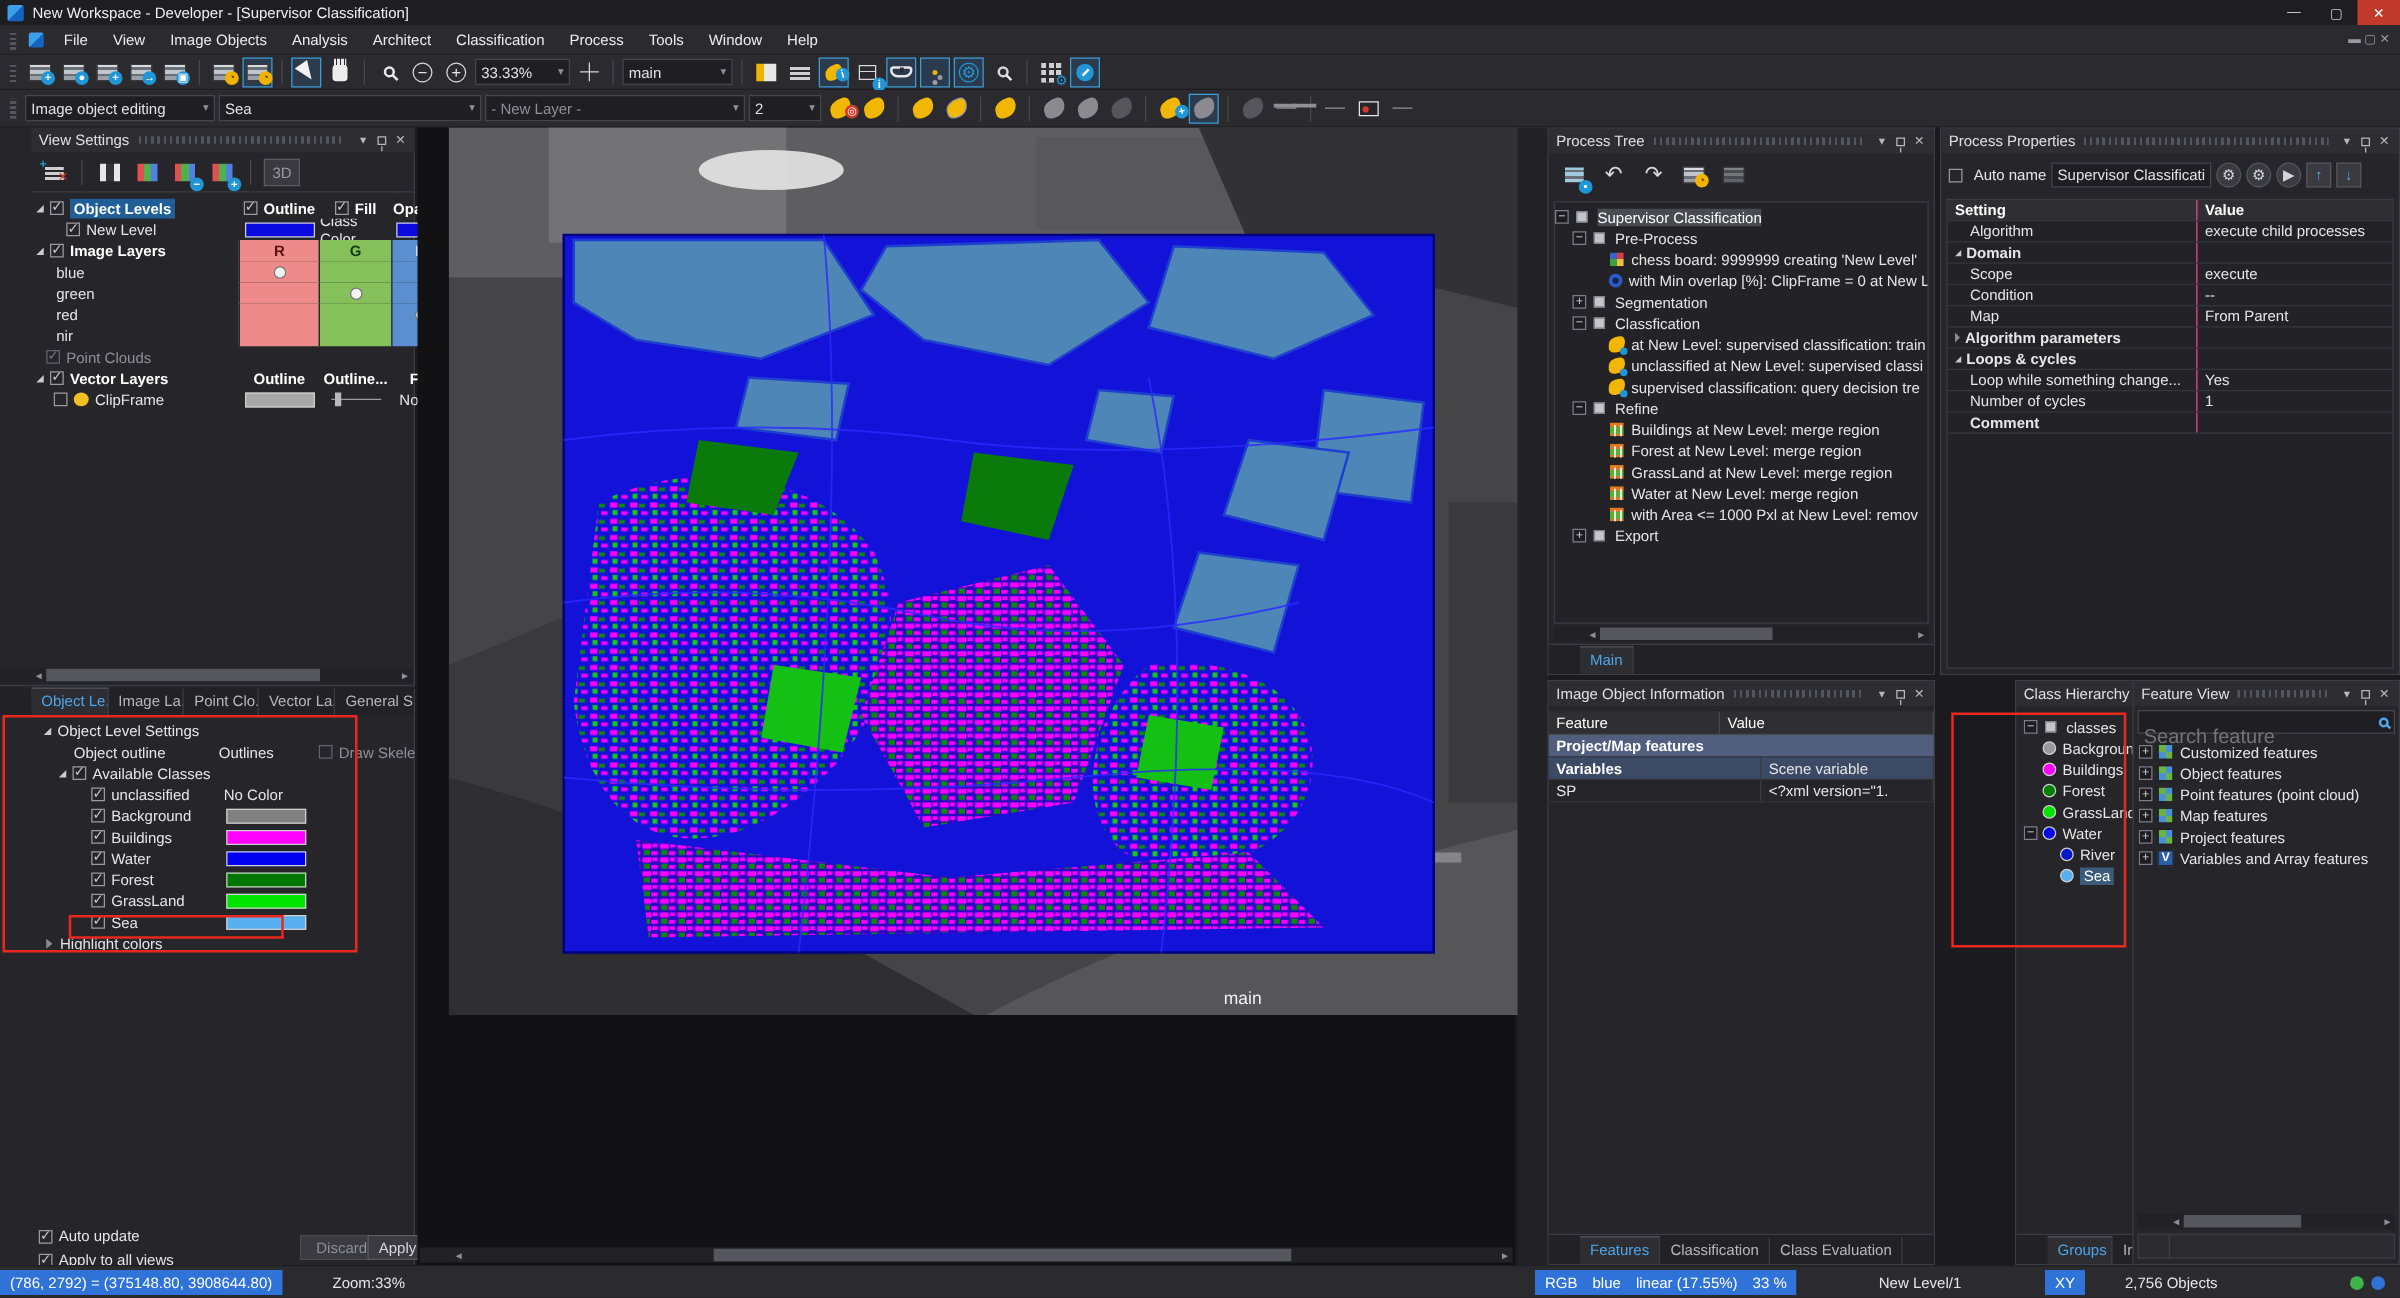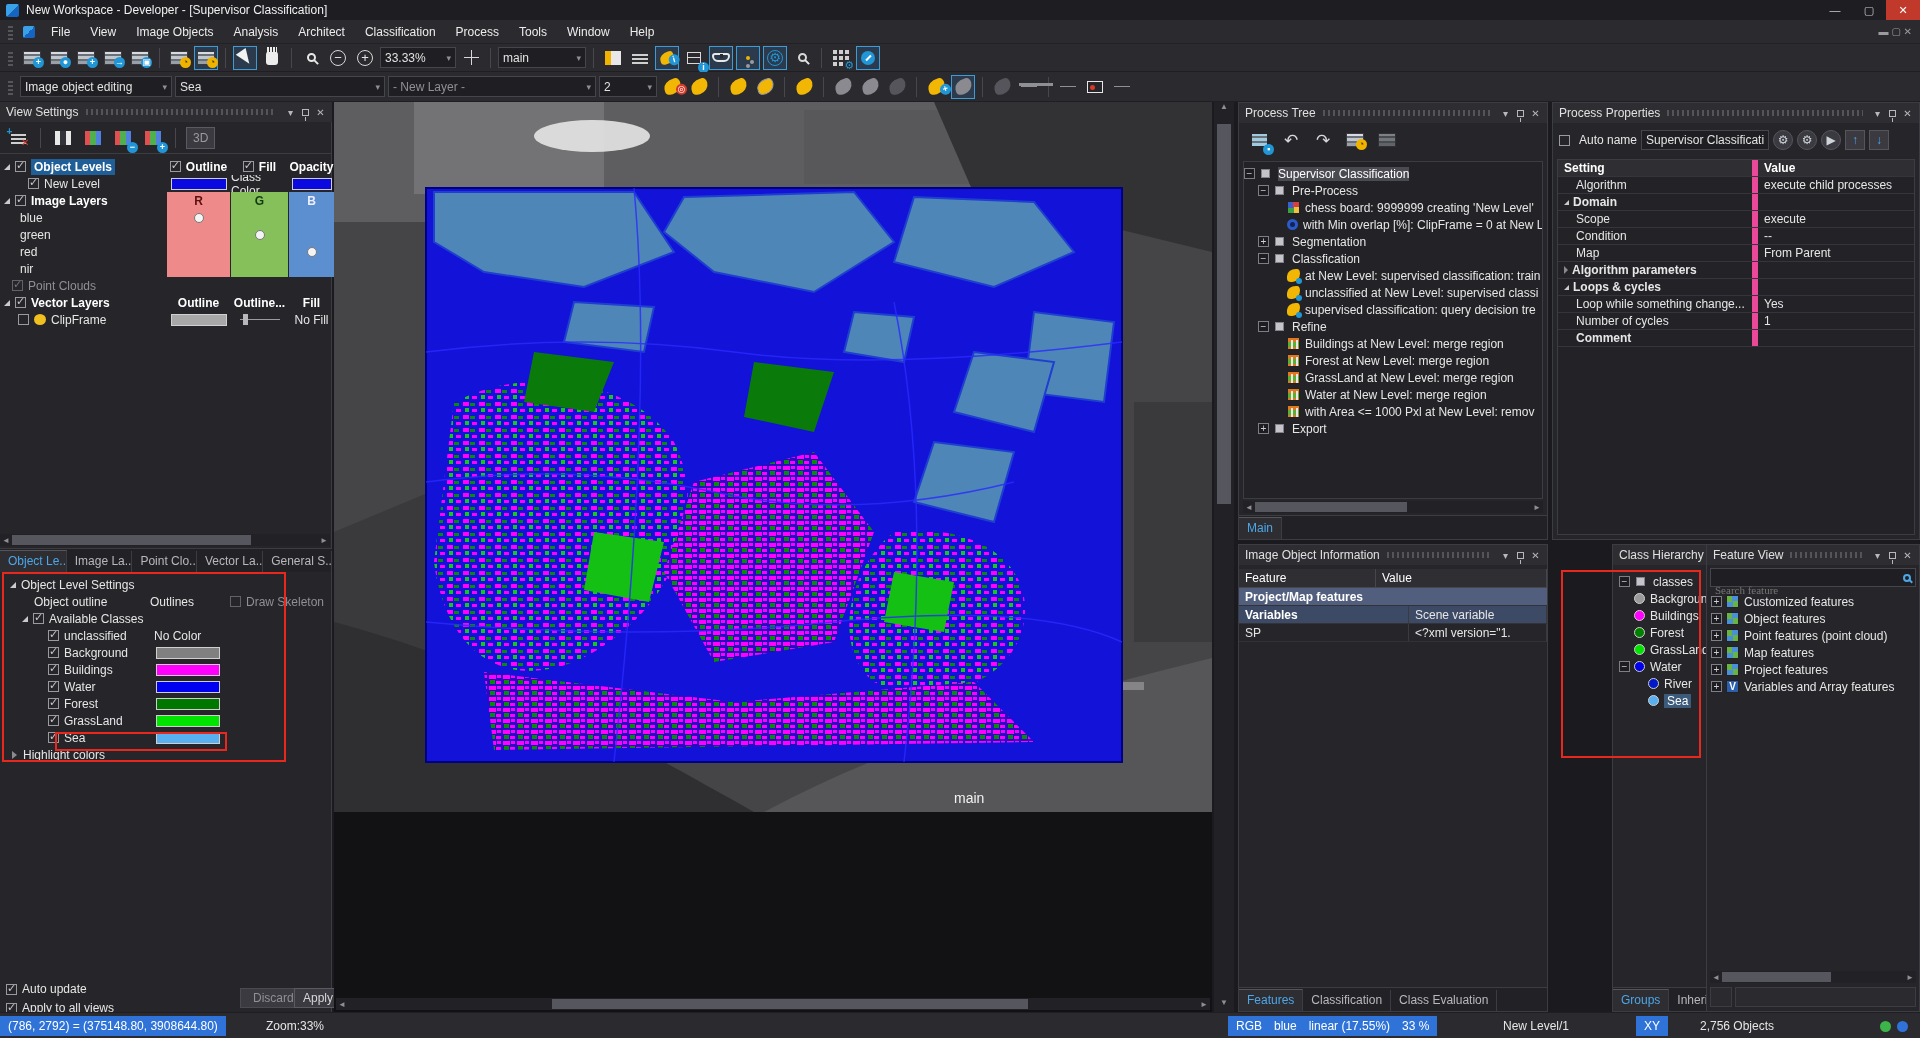--- a/index.html
+++ b/index.html
@@ -1,18 +1,18 @@
 <!DOCTYPE html>
 <html><head>
 <meta charset="utf-8">
 <style>
   * { margin:0; padding:0; box-sizing:border-box; }
   html,body { width:1920px; height:1038px; overflow:hidden; background:#1b1b1f;
               font-family:"Liberation Sans","DejaVu Sans",sans-serif; color:#e6e6e6; font-size:12px; }
-  .abs { position:absolute; }
+  .abs { position:absolute;padding-left:25px; }
   
   #titlebar { position:absolute; left:0; top:0; width:1920px; height:20px; background:#1d1d22;
               display:flex; align-items:center; padding-left:6px; font-size:12px; color:#f0f0f0; }
   .applogo { width:13px; height:13px; margin-right:7px; background:linear-gradient(135deg,#3aa0e8 0 50%,#1565c0 50%); border-radius:2px; }
   #win-controls { margin-left:auto; display:flex; height:20px; }
   .winbtn { width:34px; height:20px; display:flex; align-items:center; justify-content:center; color:#cfcfcf; font-size:11px; }
   .winbtn.close { background:#c0392b; color:#fff; }
   #menubar { position:absolute; left:0; top:20px; width:1920px; height:24px; background:#2b2b2f;
              display:flex; align-items:center; gap:2px; padding-left:4px; border-bottom:1px solid #222226; }
   .grip { width:5px; height:16px; margin:0 4px; background:repeating-linear-gradient(0deg,#55555c 0 2px,transparent 2px 4px); }
@@ -123,33 +123,33 @@
   
   .class-dot { width:11px; height:11px; border-radius:50%; border:1px solid #cfcfcf; margin-right:5px; flex:none; }
   .ch-label.selected { background:#3c5a7a; color:#fff; padding:0 3px; }
   
   .fv-ic { width:13px; height:13px; margin-right:5px; flex:none; border:1px solid #222; }
   .fv-ic.ic-grid { background:conic-gradient(#4a90d9 0 90deg,#67b345 90deg 180deg,#4a90d9 180deg 270deg,#67b345 270deg); }
   .fv-ic.ic-variable { background:#2b5fae; position:relative; }
   .fv-ic.ic-variable:after { content:"V"; position:absolute; inset:0; color:#fff; font-size:10px; font-weight:bold; text-align:center; line-height:12px; }
   
   .pp-row { display:flex; border-bottom:1px solid #35353b; height:17px; }
-  .pp-row .pset { width:200px; padding:1px 4px 1px 6px; border-right:6px solid #ec4899; display:flex; align-items:center; overflow:hidden; white-space:nowrap; }
+  .pp-row .pset { width:200px; padding:1px 4px 1px 6px; border-right:1px solid #ec4899; display:flex; align-items:center; overflow:hidden; white-space:nowrap; }
   .pp-row .pval { flex:1; padding:1px 6px; overflow:hidden; white-space:nowrap; }
   .pp-row.selected { font-weight:bold; }
   .pp-exp { width:8px; height:8px; margin-right:4px; flex:none; visibility:hidden; }
   .pp-exp.ic-open { visibility:visible; border-left:5px solid transparent; border-bottom:5px solid #cacaca; width:0; height:0; }
   .pp-exp.ic-closed { visibility:visible; border-top:4px solid transparent; border-bottom:4px solid transparent; border-left:4px solid #8a8a90; width:0; height:0; }
   .roundbtn { width:20px; height:20px; border-radius:50%; background:#3a3a40; border:1px solid #55555c; color:#cfd4da;
               display:flex; align-items:center; justify-content:center; font-size:12px; flex:none; }
   .sqbtn { width:20px; height:20px; background:#3a3a40; border:1px solid #55555c; color:#4da6e8;
            display:flex; align-items:center; justify-content:center; font-size:12px; font-weight:bold; flex:none; }
   
   .searchbox { height:19px; background:#1f1f23; border:1px solid #45454c; display:flex; align-items:center; padding:0 4px; }
-  .searchbox input { background:transparent; border:none; outline:none; color:#bfbfc6; font-family:Liberation Serif, serif; font-size:11px; width:100%;margin-top:24px; }
+  .searchbox input { background:transparent; border:none; outline:none; color:#bfbfc6; font-family:Liberation Sans, sans-serif; font-size:16px; width:100%;margin-top:24px; }
   .fmag { width:8px; height:8px; border:2px solid #4da6e8; border-radius:50%; position:relative; flex:none; }
   .fmag:after { content:""; position:absolute; width:5px; height:2px; background:#4da6e8; transform:rotate(45deg); right:-4px; bottom:-2px; }
   
   .btn { height:20px; padding:0 12px; background:#3a3a40; border:1px solid #5a5a62; color:#d6d6da; display:inline-flex; align-items:center; }
   .btn.disabled { color:#8f8f96; border-color:#4a4a50; }
   
   #statusbar { position:absolute; left:0; bottom:0; width:1920px; height:26px; background:#2b2b2f; border-top:1px solid #1f1f23; font-size:12px; }
   .st-seg { position:absolute; top:3px; height:20px; display:flex; align-items:center; padding:0 8px; white-space:nowrap; }
   .st-blue { background:#2f73d8; color:#fff; }
   .st-dot { width:11px; height:11px; border-radius:50%; display:inline-block; margin-left:6px; }

